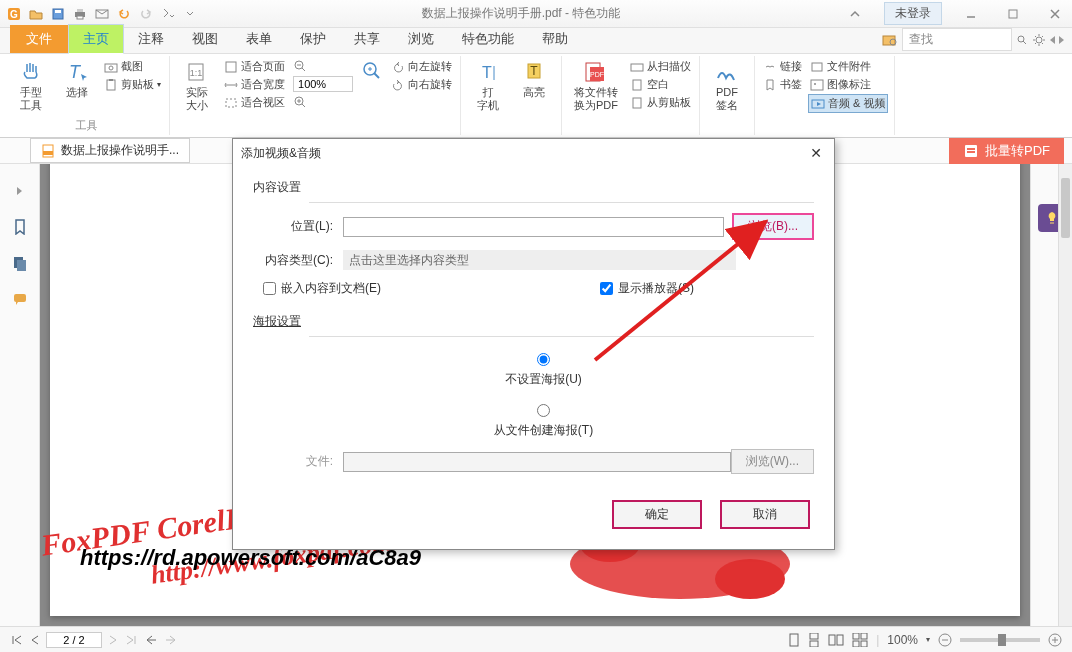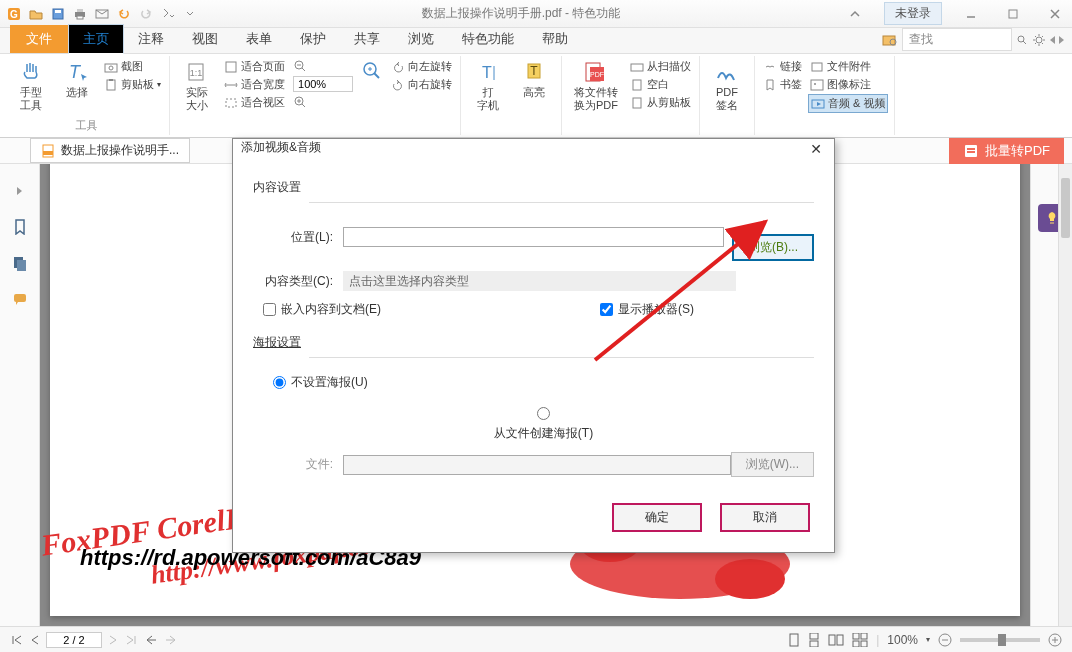--- a/index.html
+++ b/index.html
@@ -11,21 +11,21 @@
 .qat-btn { width: 20px; height: 20px; display: flex; align-items: center; justify-content: center; cursor: pointer; }
 .titlebar .title { flex: 1; text-align: center; color: #777; font-size: 12px; }
 .titlebar .right { display: flex; align-items: center; gap: 16px; }
 .login-btn { background: #e8f0f8; border: 1px solid #c4d7e8; padding: 2px 10px; color: #555; }
 .win-btn { width: 26px; height: 20px; display: flex; align-items: center; justify-content: center; color: #888; }
 
 
 .tabstrip { height: 26px; background: #f7f7f7; border-bottom: 1px solid #e0e0e0; display: flex; align-items: flex-end; padding-left: 10px; }
 .file-tab { background: #f39b30; color: #fff; padding: 5px 16px; font-size: 13px; }
 .tab { padding: 5px 14px; font-size: 13px; color: #444; cursor: pointer; }
-.tab.active { background: #000000; border: 1px solid #c4d7e8; border-bottom: 1px solid #fff; color: #2080d0; margin-bottom: -1px; }
+.tab.active { background: #bef264; border: 1px solid #c4d7e8; border-bottom: 1px solid #fff; color: #2080d0; margin-bottom: -1px; }
 .tabstrip-right { margin-left: auto; display: flex; align-items: center; gap: 4px; padding-right: 8px; padding-bottom: 2px; }
 .searchbox { border: 1px solid #ddd; padding: 2px 6px; width: 110px; color: #888; background: #fff; }
 .triangle-r { width: 0; height: 0; border-top: 4px solid transparent; border-bottom: 4px solid transparent; border-left: 5px solid #999; display: inline-block; }
 .triangle-l { width: 0; height: 0; border-top: 4px solid transparent; border-bottom: 4px solid transparent; border-right: 5px solid #999; display: inline-block; }
 
 
 .ribbon { height: 84px; background: #fff; border-bottom: 1px solid #d0d0d0; display: flex; padding: 2px 4px; }
 .ribbon-group { border-right: 1px solid #e8e8e8; padding: 2px 6px; display: flex; flex-direction: column; }
 .rg-body { flex: 1; display: flex; align-items: flex-start; gap: 4px; }
 .rg-label { text-align: center; font-size: 11px; color: #888; padding-top: 2px; }
@@ -55,28 +55,28 @@
 
 .statusbar { position: absolute; left: 0; right: 0; bottom: 0; height: 26px; background: #f7f7f7; border-top: 1px solid #ddd; display: flex; align-items: center; padding: 0 10px; gap: 4px; color: #555; font-size: 12px; justify-content: center; }
 .page-nav { display: flex; align-items: center; gap: 6px; }
 .page-input { border: 1px solid #ccc; width: 56px; text-align: center; padding: 1px; font-size: 11px; }
 .status-right { margin-left: auto; display: flex; align-items: center; gap: 8px; }
 .zoom-slider { width: 80px; height: 4px; background: #ccc; position: relative; }
 .zoom-slider::after { content: ""; position: absolute; left: 38px; top: -4px; width: 8px; height: 12px; background: #888; }
 
 
 .dialog-overlay { position: absolute; top: 138px; left: 232px; width: 603px; background: #fff; border: 1px solid #888; box-shadow: 3px 3px 8px rgba(0,0,0,0.25); z-index: 100; }
-.dlg-title { height: 28px; display: flex; padding: 0 8px; font-size: 12px; color: #333; }
+.dlg-title { height: 28px; display: flex; align-items: center; padding: 0 8px; font-size: 12px; color: #333; }
 .dlg-close { margin-left: auto; width: 20px; height: 20px; display: flex; align-items: center; justify-content: center; cursor: pointer; font-size: 14px; }
 .dlg-body { padding: 6px 20px 14px 20px; }
 .fieldset-label { font-size: 12px; color: #333; margin: 6px 0 10px 0; }
 .form-row { display: flex; align-items: center; margin: 10px 0; }
 .form-label { width: 90px; text-align: right; padding-right: 10px; color: #333; }
 .form-input { flex: 1; border: 1px solid #aaa; height: 20px; padding: 0 4px; background: #fff; }
-.browse-btn { border: 2px solid #0369a1; background: #eaf3fb; padding: 3px 14px; margin-left: 8px; color: #4d7c0f; cursor: pointer; margin-top: 21px; }
+.browse-btn { border: 2px solid #ec4899; background: #eaf3fb; padding: 3px 14px; margin-left: 8px; color: #be185d; cursor: pointer; }
 .browse-btn2 { border: 1px solid #c0c0c0; background: #f0f0f0; padding: 3px 14px; color: #888; }
 .type-display { flex: 1; background: #eee; height: 20px; padding: 0 6px; display: flex; align-items: center; color: #666; }
 .check-row { display: flex; align-items: center; gap: 40px; margin: 10px 0 6px 10px; }
 .checkbox, .radio { display: flex; align-items: center; gap: 5px; }
 .checkbox input, .radio input { width: 13px; height: 13px; }
 .indent { margin-left: 20px; }
 .dlg-buttons { display: flex; justify-content: flex-end; gap: 18px; padding: 16px 4px 6px; }
 .dlg-btn { width: 90px; padding: 4px 0; text-align: center; border: 2px solid #be185d; background: #f4f4f4; cursor: pointer; }
 
 
@@ -604,21 +604,21 @@
       <label class="checkbox" style="margin-right:120px;">
           <input type="checkbox" checked="" style="">
           <span>显示播放器(S)</span>
         </label>
     </div>
 
     <div class="fieldset-label" style="margin-top:16px;text-decoration:underline;">海报设置</div>
     <div style="border-top:1px solid #ddd; margin:-4px 0 8px 56px;"></div>
 
     <div class="indent">
-      <label class="radio" style="margin:16px 0;">
+      <label class="radio" style="margin:16px 0;flex-direction:column;">
           <input type="radio" name="poster" checked="" style="">
           <span>不设置海报(U)</span>
         </label>
       <label class="radio" style="margin:6px 0;flex-direction:column;">
           <input type="radio" name="poster" style="">
           <span>从文件创建海报(T)</span>
         </label>
       <div class="form-row" style="margin-left:20px;">
         <div class="form-label" style="width:50px; color:#999;">文件:</div>
         <input class="form-input" style="background: rgb(244, 244, 244);" disabled="">

